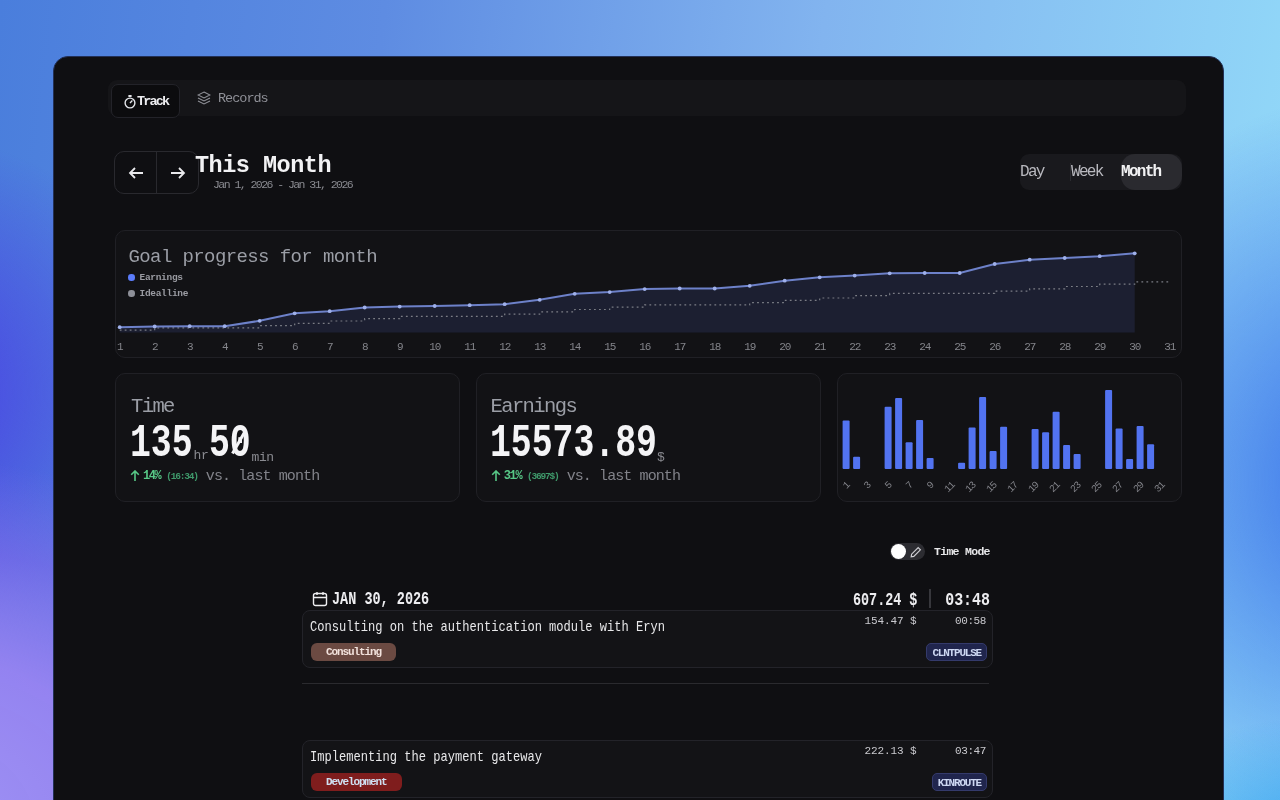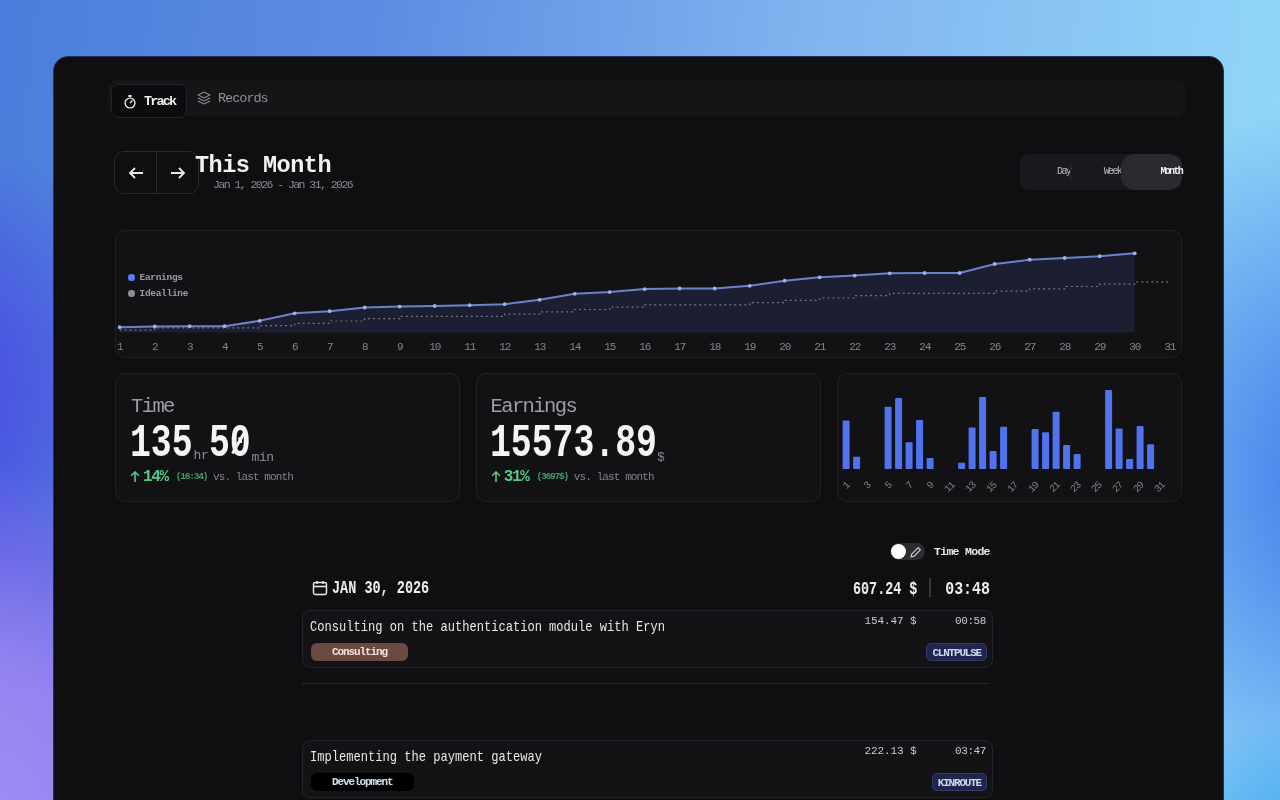--- a/index.html
+++ b/index.html
@@ -9,69 +9,69 @@
   radial-gradient(50% 56% at -8% 103%, rgba(160,148,245,1) 0%, rgba(150,131,241,.97) 38%, rgba(132,102,236,.58) 62%, rgba(132,102,236,0) 82%),
   radial-gradient(28% 42% at -8% 49%, rgba(74,56,228,.95) 0%, rgba(74,56,228,0) 78%),
   radial-gradient(26% 22% at 105% 106%, rgba(48,158,238,1) 0%, rgba(48,158,238,0) 76%),
   radial-gradient(33% 62% at 107% 60%, rgba(46,100,231,.92) 0%, rgba(46,100,231,0) 78%),
   linear-gradient(97deg, #4a7edc 0%, #5e8ce2 28%, #82b4ef 60%, #93dcf9 100%);
 }
 .app{position:absolute;left:53px;top:56px;width:1171px;height:760px;background:#0f0f12;border:1px solid #223057;border-radius:15px}
 .abs{position:absolute}
 
 .strip{left:54px;top:23px;width:1078px;height:36px;background:#151518;border-radius:9px}
-.tab-active{left:3px;top:4px;height:28px;background:#0c0c0e;border-radius:7px;border:1px solid #232329;display:flex;align-items:center;padding:16px 11px;gap:7px;color:#ededf0;font-size:13.5px;font-weight:bold;letter-spacing:-1.85px}
+.tab-active{left:3px;top:4px;height:28px;background:#0c0c0e;border-radius:7px;border:1px solid #232329;display:flex;align-items:center;padding:16px 11px;gap:0;color:#ededf0;font-size:13.5px;font-weight:bold;letter-spacing:-1.85px}
 .tab2{left:77px;top:4px;height:28px;display:flex;align-items:center;padding:0 12px;gap:7px;color:#8f9097;font-size:13.5px;letter-spacing:-1px}
 
 .arrbox{left:60px;top:94px;width:85px;height:43px;border:1px solid #29292e;border-radius:10px;display:flex}
 .arrbox .c{flex:1;display:flex;align-items:center;justify-content:center}
 .arrbox .c:first-child{border-right:1px solid #29292e}
 .h1{left:141px;top:95px;font-size:23.5px;font-weight:bold;letter-spacing:-.5px;color:#f2f2f4}
 .hsub{left:159px;top:120.5px;font-size:11.5px;letter-spacing:-1.55px;color:#8a8b91}
 .seg{left:966px;top:97px;width:162px;height:36px;background:#19191d;border-radius:9px;display:flex;align-items:center}
-.seg .s{width:50px;text-align:right;font-size:10px;letter-spacing:-1.7px;color:#b9b9bf;line-height:36px;height:36px}
+.seg .s{width:50px;text-align:left;font-size:16px;letter-spacing:-1.7px;color:#b9b9bf;line-height:36px;height:36px}
 .seg .sep{width:1px;height:18px;background:#2b2b30}
 .seg .on{background:#2a2a2f;border-radius:14px;color:#f1f1f3;font-weight:bold;width:61px}
 
 .card{background:#121215;border:1px solid #202025;border-radius:10px}
 .gcard{left:61px;top:173px;width:1067px;height:128px}
 .gtitle{left:74.5px;top:189px;font-size:19px;letter-spacing:-.6px;color:#9b9ea6}
 .leg{left:74px;display:flex;align-items:center;gap:5px;font-size:9.5px;font-weight:bold;letter-spacing:-.3px;color:#9a9ba2}
 .leg .dot{width:6.5px;height:6.5px;border-radius:50%}
 .gchart{position:absolute;left:61px;top:173px}
 .bchart{position:absolute;left:783px;top:316px}
 .scard{top:316px;width:345px;height:129px}
 .sc1{left:61px}.sc2{left:422px}.sc3{left:783px}
 .stitle{top:338px;font-size:20.5px;letter-spacing:-1.6px;color:#9b9ea6}
 .bignum{top:359.7px;font-size:47px;font-weight:bold;color:#f4f4f6;transform:scaleX(.74);transform-origin:left top;white-space:nowrap}
 .unit{font-size:13px;color:#8a8b91;letter-spacing:-.5px}
 .grow{top:410.5px;font-size:10.5px;display:flex;align-items:center;white-space:pre}
-.gr{color:#57c786;font-weight:bold;font-size:16px;letter-spacing:-1.4px}
+.gr{color:#57c786;font-weight:bold;font-size:12px;letter-spacing:-1.4px}
 .gr2{color:#3f9a6b;font-size:9.5px;font-weight:bold;letter-spacing:-1.2px}
-.gy{color:#82838a;font-size:11px;letter-spacing:-.9px}
+.gy{color:#82838a;font-size:15px;letter-spacing:-.9px}
 
 .editrow{left:836px;top:486px;display:flex;align-items:center;gap:9px}
 .switch{width:35px;height:17px;border-radius:9px;background:#2c2c31;position:relative}
 .switch .knob{position:absolute;left:1px;top:1px;width:15px;height:15px;border-radius:50%;background:#fff}
 .emode{font-size:11.5px;font-weight:bold;letter-spacing:-.7px;color:#e8e8ea}
 
 .daterow{left:248px;width:691px;height:20px}
-.d1{top:521px}.d2{top:651px}
+.d1{top:532px}.d2{top:651px}
 .dlab{position:absolute;left:30px;top:0;font-size:18px;font-weight:bold;color:#ededf0;transform:scaleX(.75);transform-origin:left top;white-space:nowrap}
 .dmoney{position:absolute;right:76px;top:1px;font-size:18px;font-weight:bold;color:#ededf0;transform:scaleX(.746);transform-origin:right top;white-space:nowrap}
 .dbar{position:absolute;right:62px;top:0;width:2px;height:19px;background:#37373c}
 .dtime{position:absolute;right:3px;top:1px;font-size:18px;font-weight:bold;color:#ededf0;transform:scaleX(.83);transform-origin:right top;white-space:nowrap}
 .entry{left:248px;width:691px;height:58px;background:#131316;border:1px solid #232329;border-radius:8px}
 .e1{top:553px}.e2{top:683px}
 .etitle{position:absolute;left:7px;top:7.5px;font-size:15px;color:#e8e8ea;transform:scaleX(.805);transform-origin:left top;white-space:nowrap}
 .emoney{position:absolute;right:75.5px;top:4px;font-size:11px;letter-spacing:-.1px;color:#c9c9ce}
 .etime{position:absolute;right:6px;top:4px;font-size:11px;letter-spacing:-.4px;color:#c9c9ce}
-.tag{position:absolute;left:8px;bottom:6px;height:18px;line-height:18px;padding:0 21px;border-radius:6px;font-size:11px;font-weight:bold;letter-spacing:-1.1px}
+.tag{position:absolute;left:8px;bottom:6px;height:18px;line-height:18px;padding:0 15px;border-radius:6px;font-size:11px;font-weight:bold;letter-spacing:-1.1px}
 .tag.consult{background:#6b4a42;color:#f2e2dc}
-.tag.dev{background:#000000;color:#cfe0f2}
+.tag.dev{background:#7f1d1d;color:#cfe0f2}
 .badge{position:absolute;right:5px;bottom:6px;height:18px;line-height:18px;padding:0 5px;border-radius:5px;font-size:11px;font-weight:bold;letter-spacing:-1.2px;background:#20254d;color:#cdd7f2;border:1px solid #343a6b}
 .hr{left:248px;width:687px;height:1px;background:#2a2a2e}
 .hr1{top:626px}
 svg.icon{display:block}
 </style></head>
 <body>
 <div class="app">
   <div class="abs strip">
     <div class="abs tab-active">
       <svg class="icon" width="14" height="15" viewBox="0 0 14 15" fill="none" stroke="#e4e6ea" stroke-width="1.4">
@@ -104,20 +104,21 @@
   </div>
   <div class="abs h1">This Month</div>
   <div class="abs hsub">Jan 1, 2026 - Jan 31, 2026</div>
   <div class="abs seg">
       <div class="s">Day</div>
       <div class="sep"></div>
       <div class="s">Week</div>
       <div class="s on">Month</div>
     </div>
   <div class="abs card gcard"></div>
+  <div class="abs gtitle">Goal progress for month</div>
   <div class="abs leg" style="top:215px"><span class="dot" style="background:#5b7cfa"></span>Earnings</div>
   <div class="abs leg" style="top:231px"><span class="dot" style="background:#8e9099"></span>Idealline</div>
   <svg class="gchart" width="1067" height="128" viewBox="0 0 1067 128">
 <path d="M4.7,102.5 L4.7,97.2 L39.7,96.5 L74.7,96.2 L109.7,96.2 L144.7,90.8 L179.7,83.3 L214.7,81.2 L249.7,77.5 L284.7,76.6 L319.7,76.0 L354.7,75.2 L389.7,74.2 L424.7,69.8 L459.7,63.8 L494.7,62.1 L529.7,59.1 L564.7,58.5 L599.7,58.5 L634.7,55.8 L669.7,50.7 L704.7,47.3 L739.7,45.6 L774.7,43.3 L809.7,43.0 L844.7,43.0 L879.7,34.0 L914.7,29.7 L949.7,28.0 L984.7,26.2 L1019.7,23.3 L1019.7,102.5 Z" fill="rgba(82,104,202,0.155)"></path>
 <path d="M4.7,100.2 L39.7,100.2 L39.7,97.9 L74.7,97.9 L109.7,97.9 L144.7,97.9 L144.7,95.6 L179.7,95.6 L179.7,93.3 L214.7,93.3 L214.7,91.0 L249.7,91.0 L249.7,88.7 L284.7,88.7 L284.7,86.4 L319.7,86.4 L354.7,86.4 L389.7,86.4 L389.7,84.1 L424.7,84.1 L424.7,81.8 L459.7,81.8 L459.7,79.5 L494.7,79.5 L494.7,77.2 L529.7,77.2 L529.7,74.9 L564.7,74.9 L599.7,74.9 L634.7,74.9 L634.7,72.6 L669.7,72.6 L669.7,70.3 L704.7,70.3 L704.7,68.0 L739.7,68.0 L739.7,65.7 L774.7,65.7 L774.7,63.4 L809.7,63.4 L844.7,63.4 L879.7,63.4 L879.7,61.1 L914.7,61.1 L914.7,58.8 L949.7,58.8 L949.7,56.5 L984.7,56.5 L984.7,54.2 L1019.7,54.2 L1019.7,51.9 L1054.7,51.9" fill="none" stroke="#7b7d85" stroke-width="1.2" stroke-dasharray="1.8 3.2"></path>
 <polyline points="4.7,97.2 39.7,96.5 74.7,96.2 109.7,96.2 144.7,90.8 179.7,83.3 214.7,81.2 249.7,77.5 284.7,76.6 319.7,76.0 354.7,75.2 389.7,74.2 424.7,69.8 459.7,63.8 494.7,62.1 529.7,59.1 564.7,58.5 599.7,58.5 634.7,55.8 669.7,50.7 704.7,47.3 739.7,45.6 774.7,43.3 809.7,43.0 844.7,43.0 879.7,34.0 914.7,29.7 949.7,28.0 984.7,26.2 1019.7,23.3" fill="none" stroke="#6d81c9" stroke-width="2"></polyline>
 <g fill="#9fb0ea">
         <circle cx="4.7" cy="97.2" r="1.9"></circle>
         <circle cx="39.7" cy="96.5" r="1.9"></circle>
         <circle cx="74.7" cy="96.2" r="1.9"></circle>

